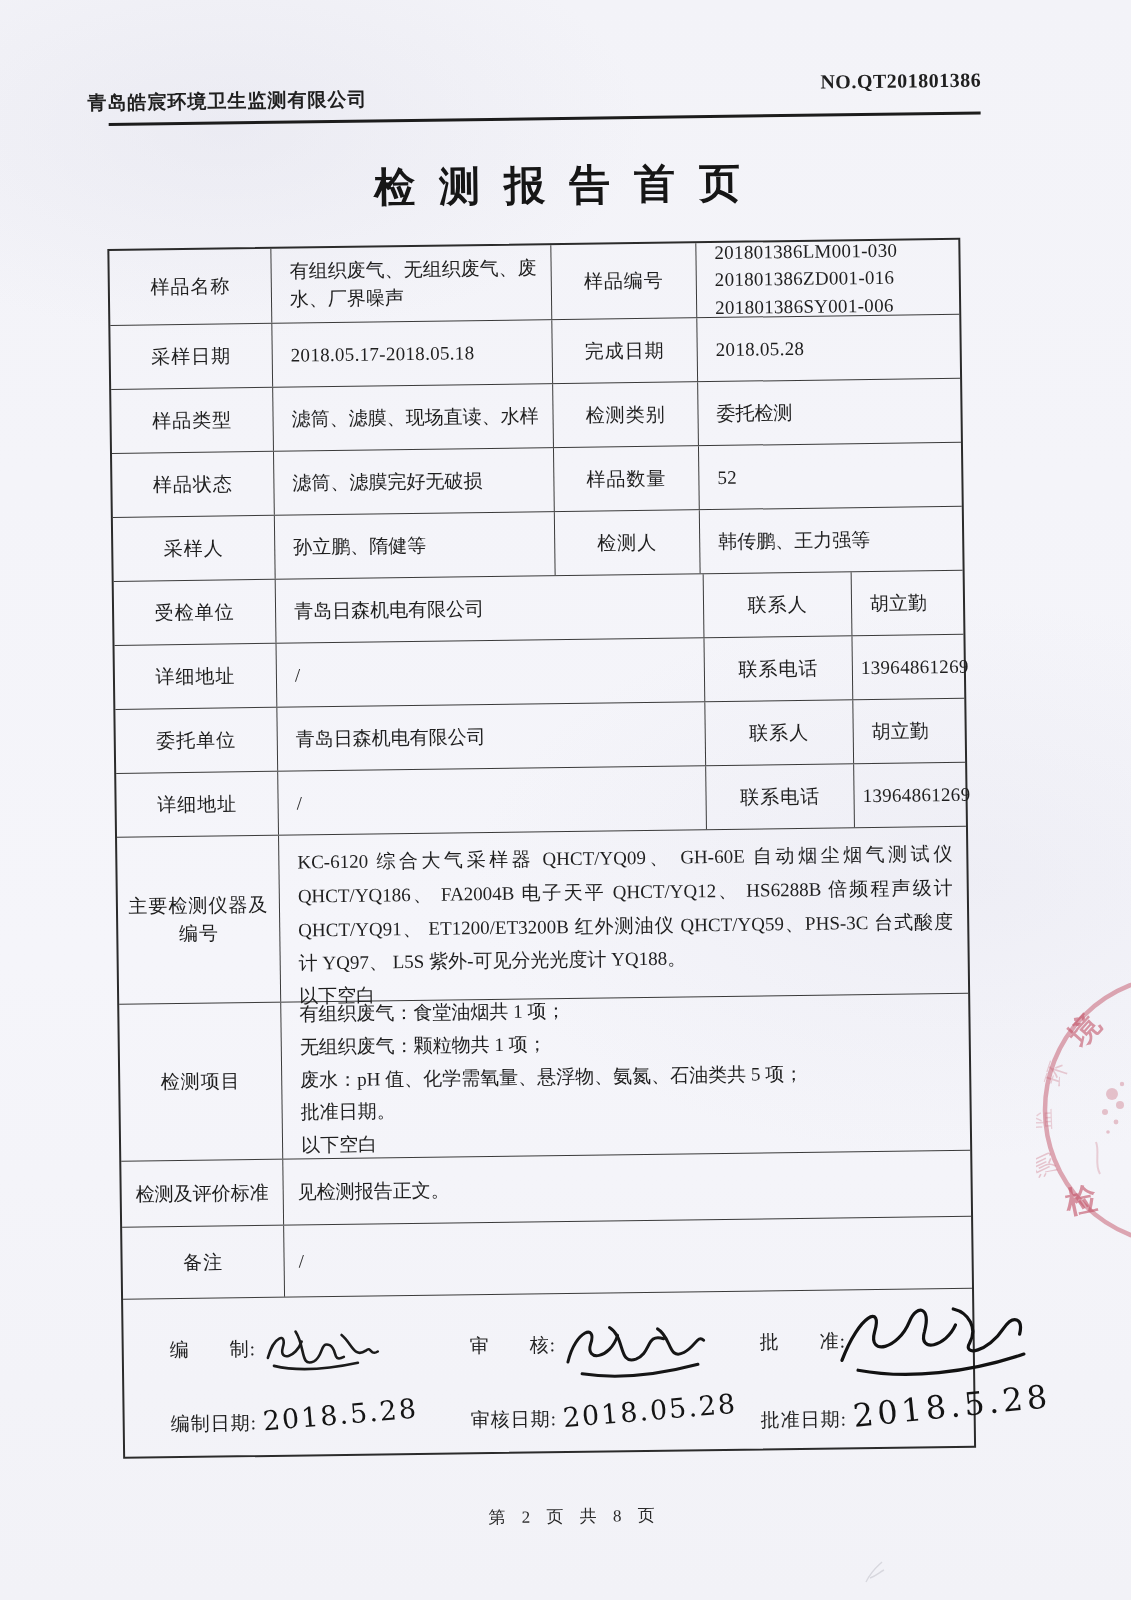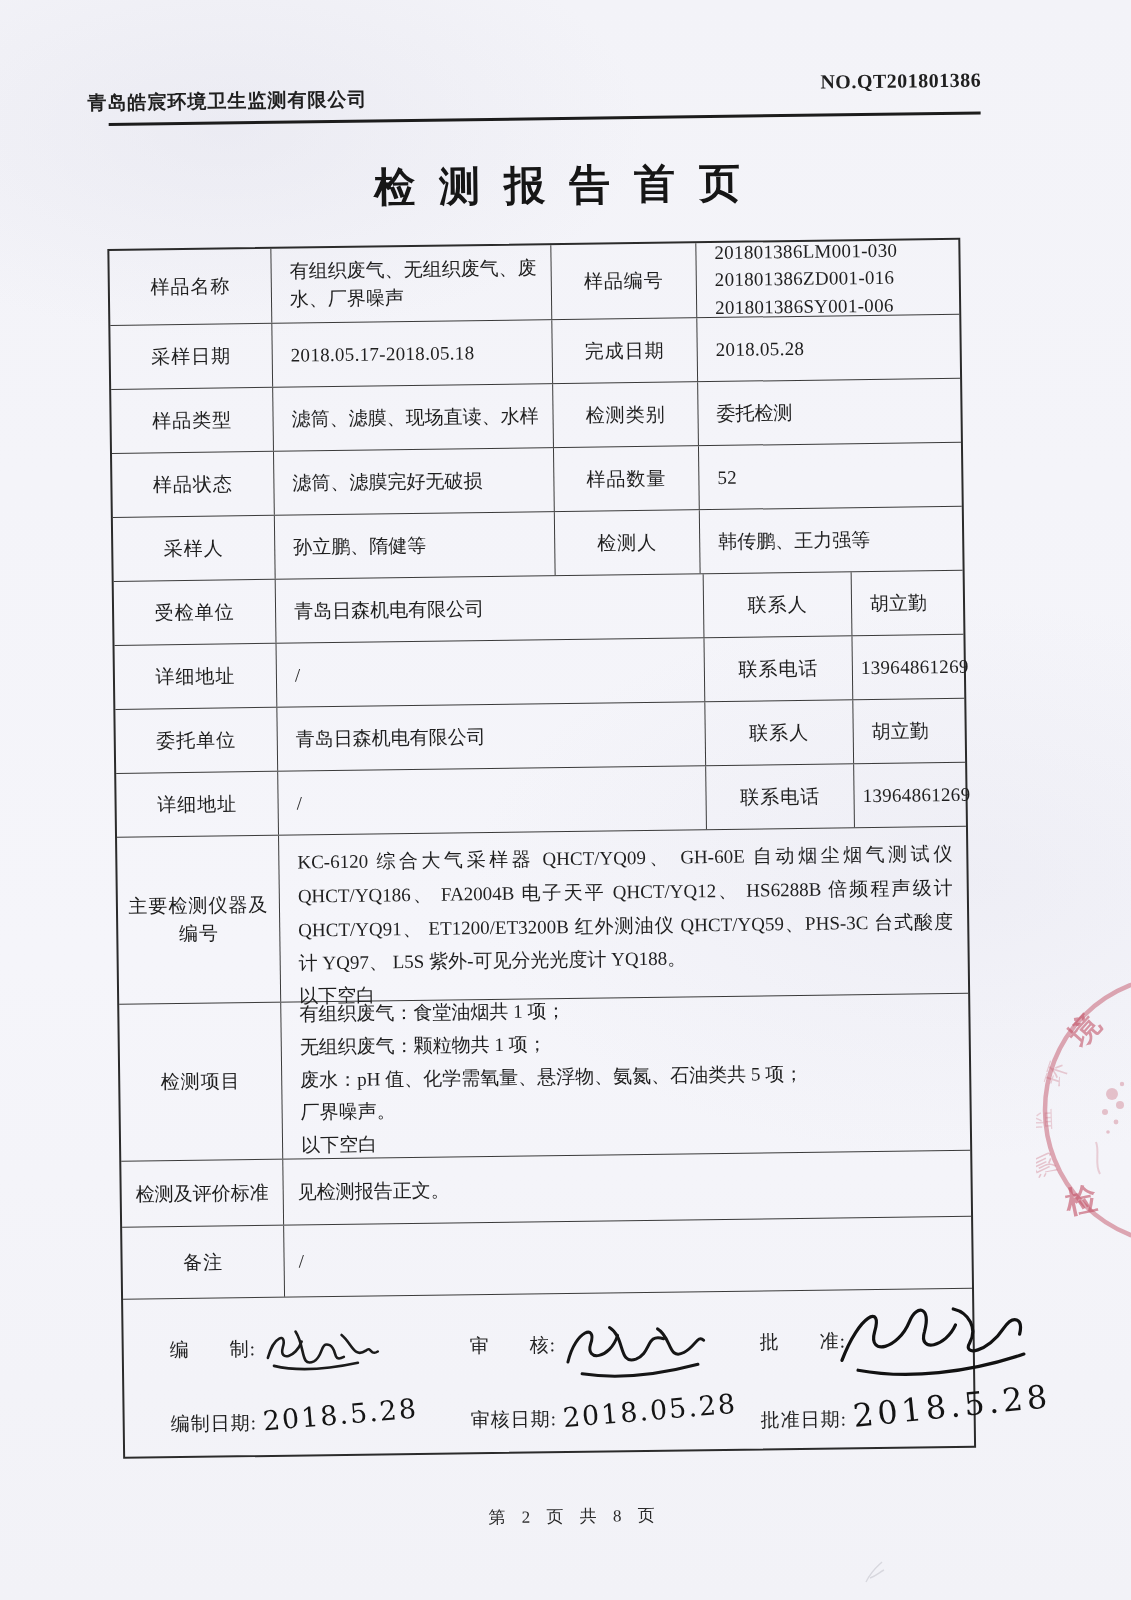--- a/index.html
+++ b/index.html
@@ -149,21 +149,21 @@
           <div class="line">以下空白</div>
         </div>
       </div>
 
       <div class="row" style="height:157px;">
         <div class="cell label w-lab">检测项目</div>
         <div class="cell value w-span last block-cell" style="justify-content:center;">
           <div class="line">有组织废气：食堂油烟共 1 项；</div>
           <div class="line">无组织废气：颗粒物共 1 项；</div>
           <div class="line">废水：pH 值、化学需氧量、悬浮物、氨氮、石油类共 5 项；</div>
-          <div class="line">厂界噪声。</div>
+          <div class="line">批准日期。</div>
           <div class="line">以下空白</div>
         </div>
       </div>
 
       <div class="row" style="height:66px;">
         <div class="cell label w-lab" style="letter-spacing:0;padding:4px 4px;">检测及评价标准</div>
         <div class="cell value w-span last" style="padding-left:14px;">见检测报告正文。</div>
       </div>
 
       <div class="row" style="height:72px;">

